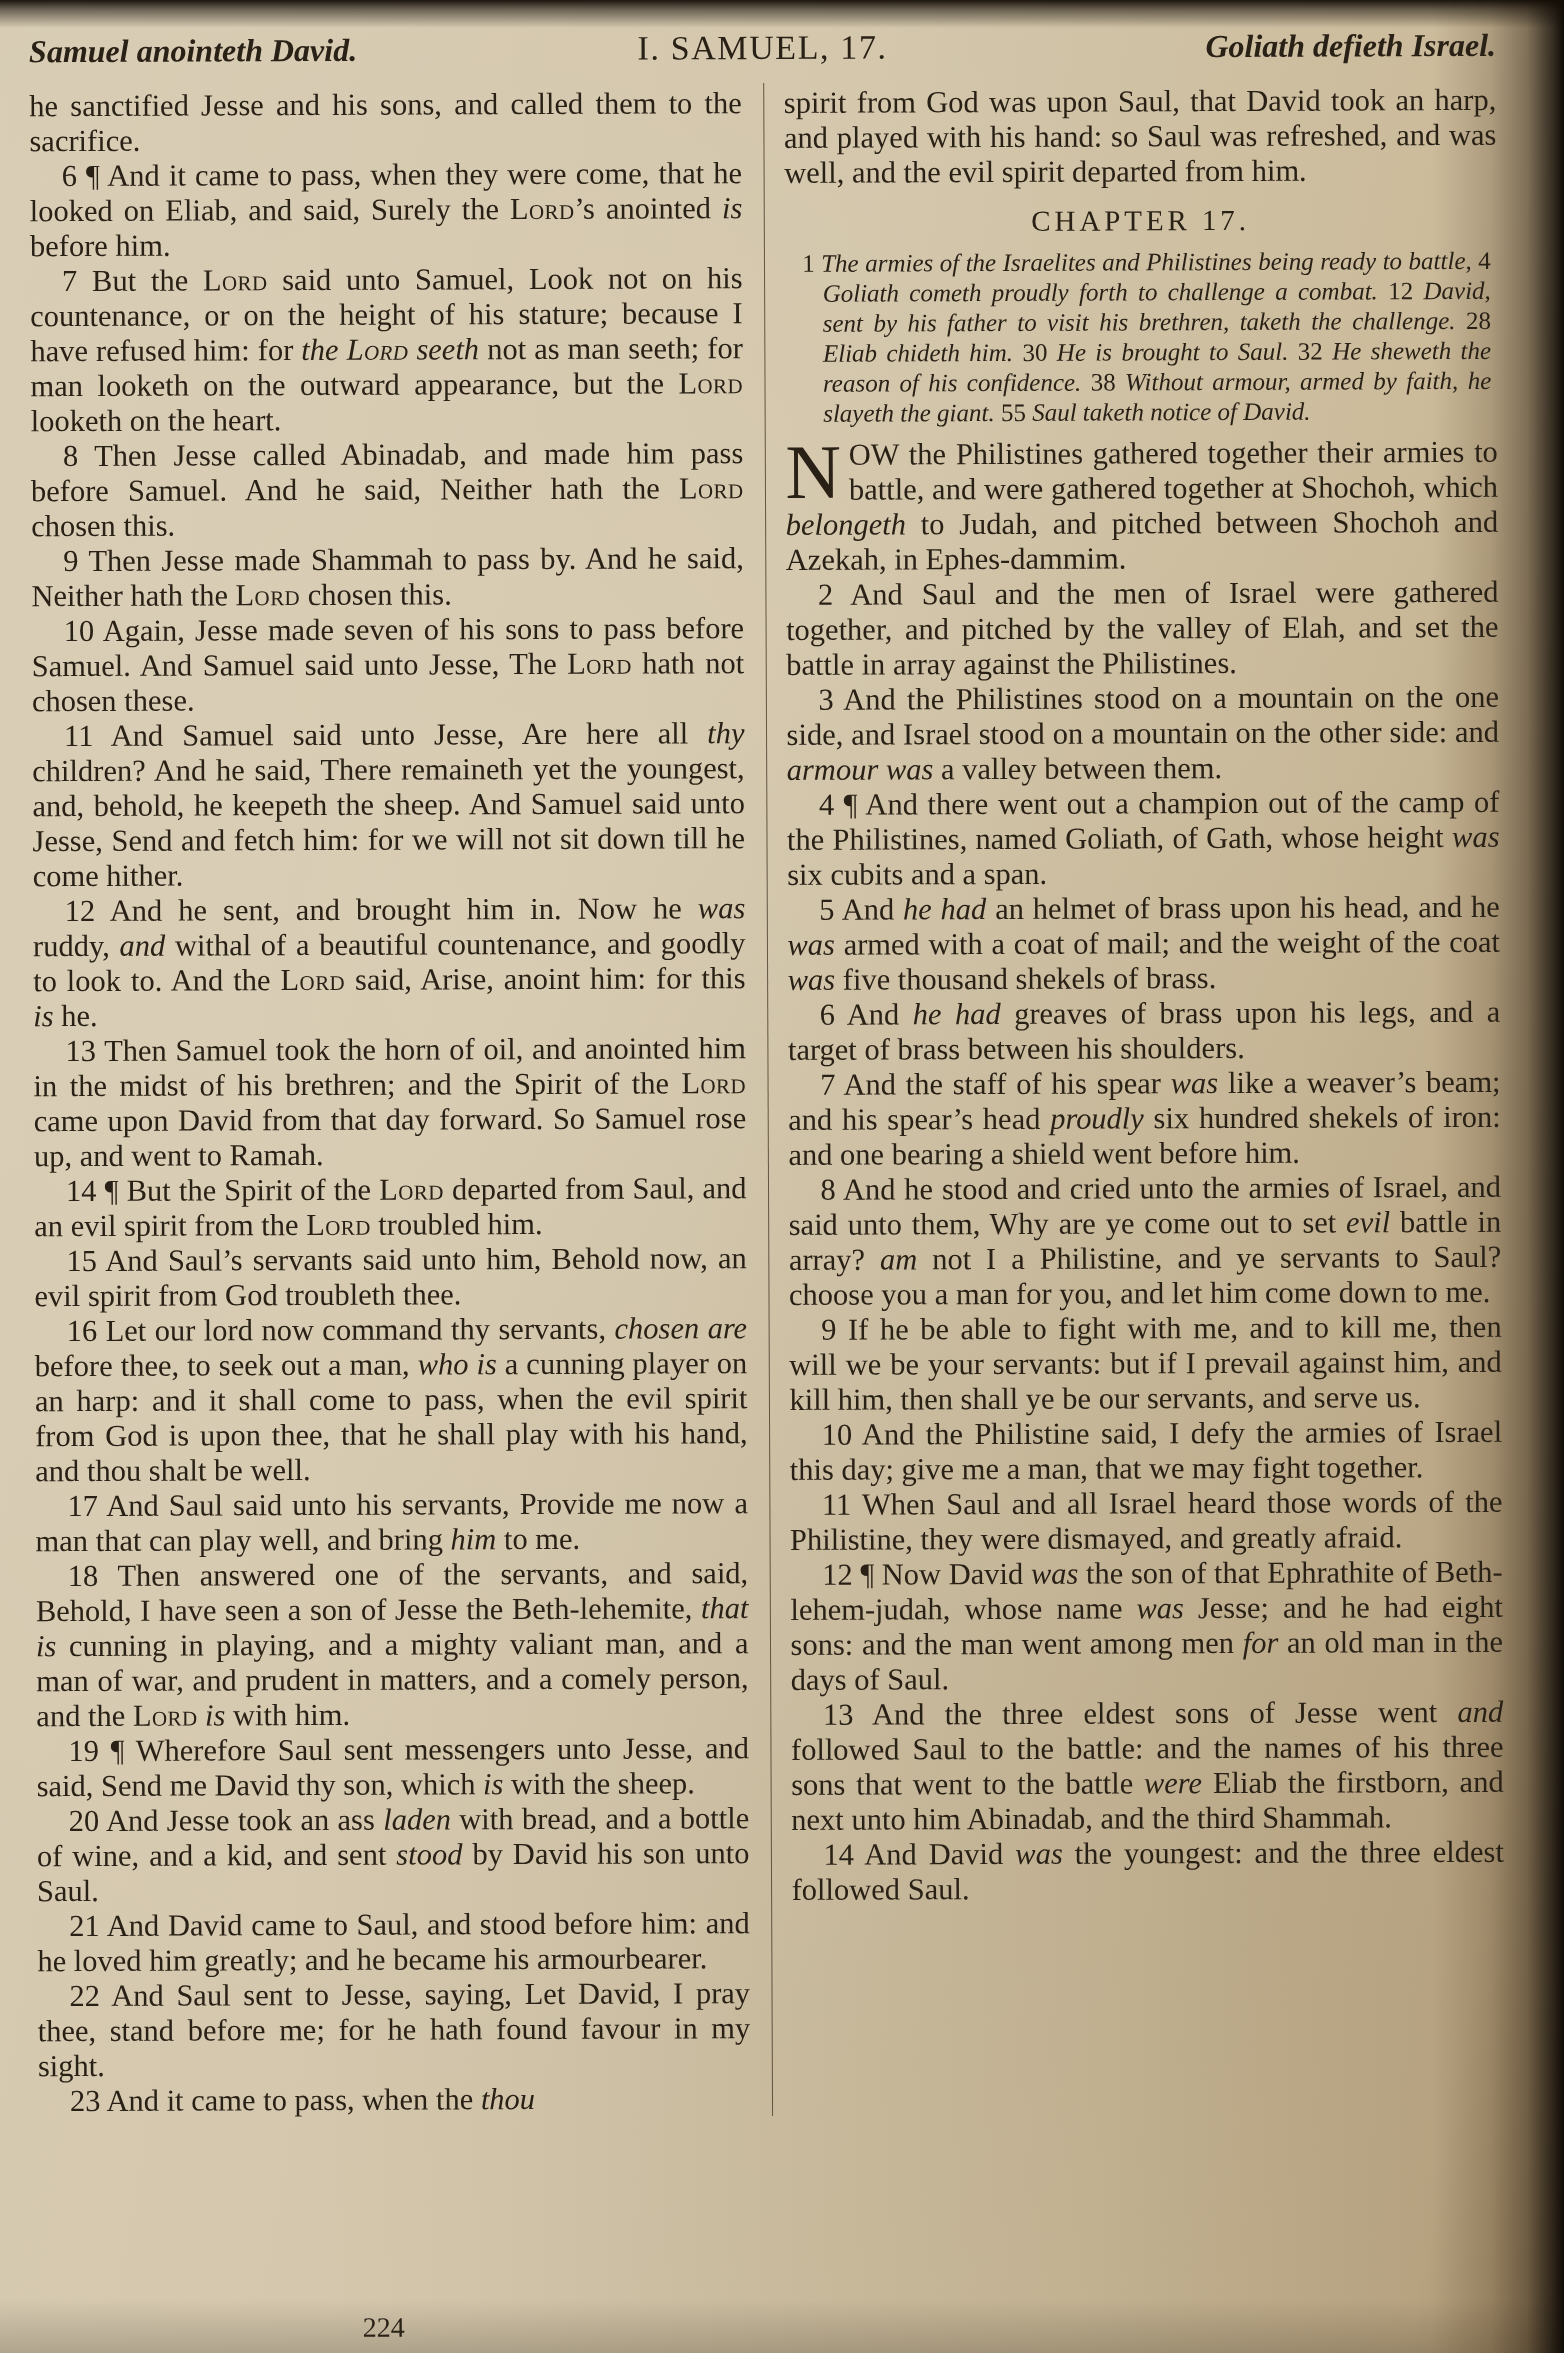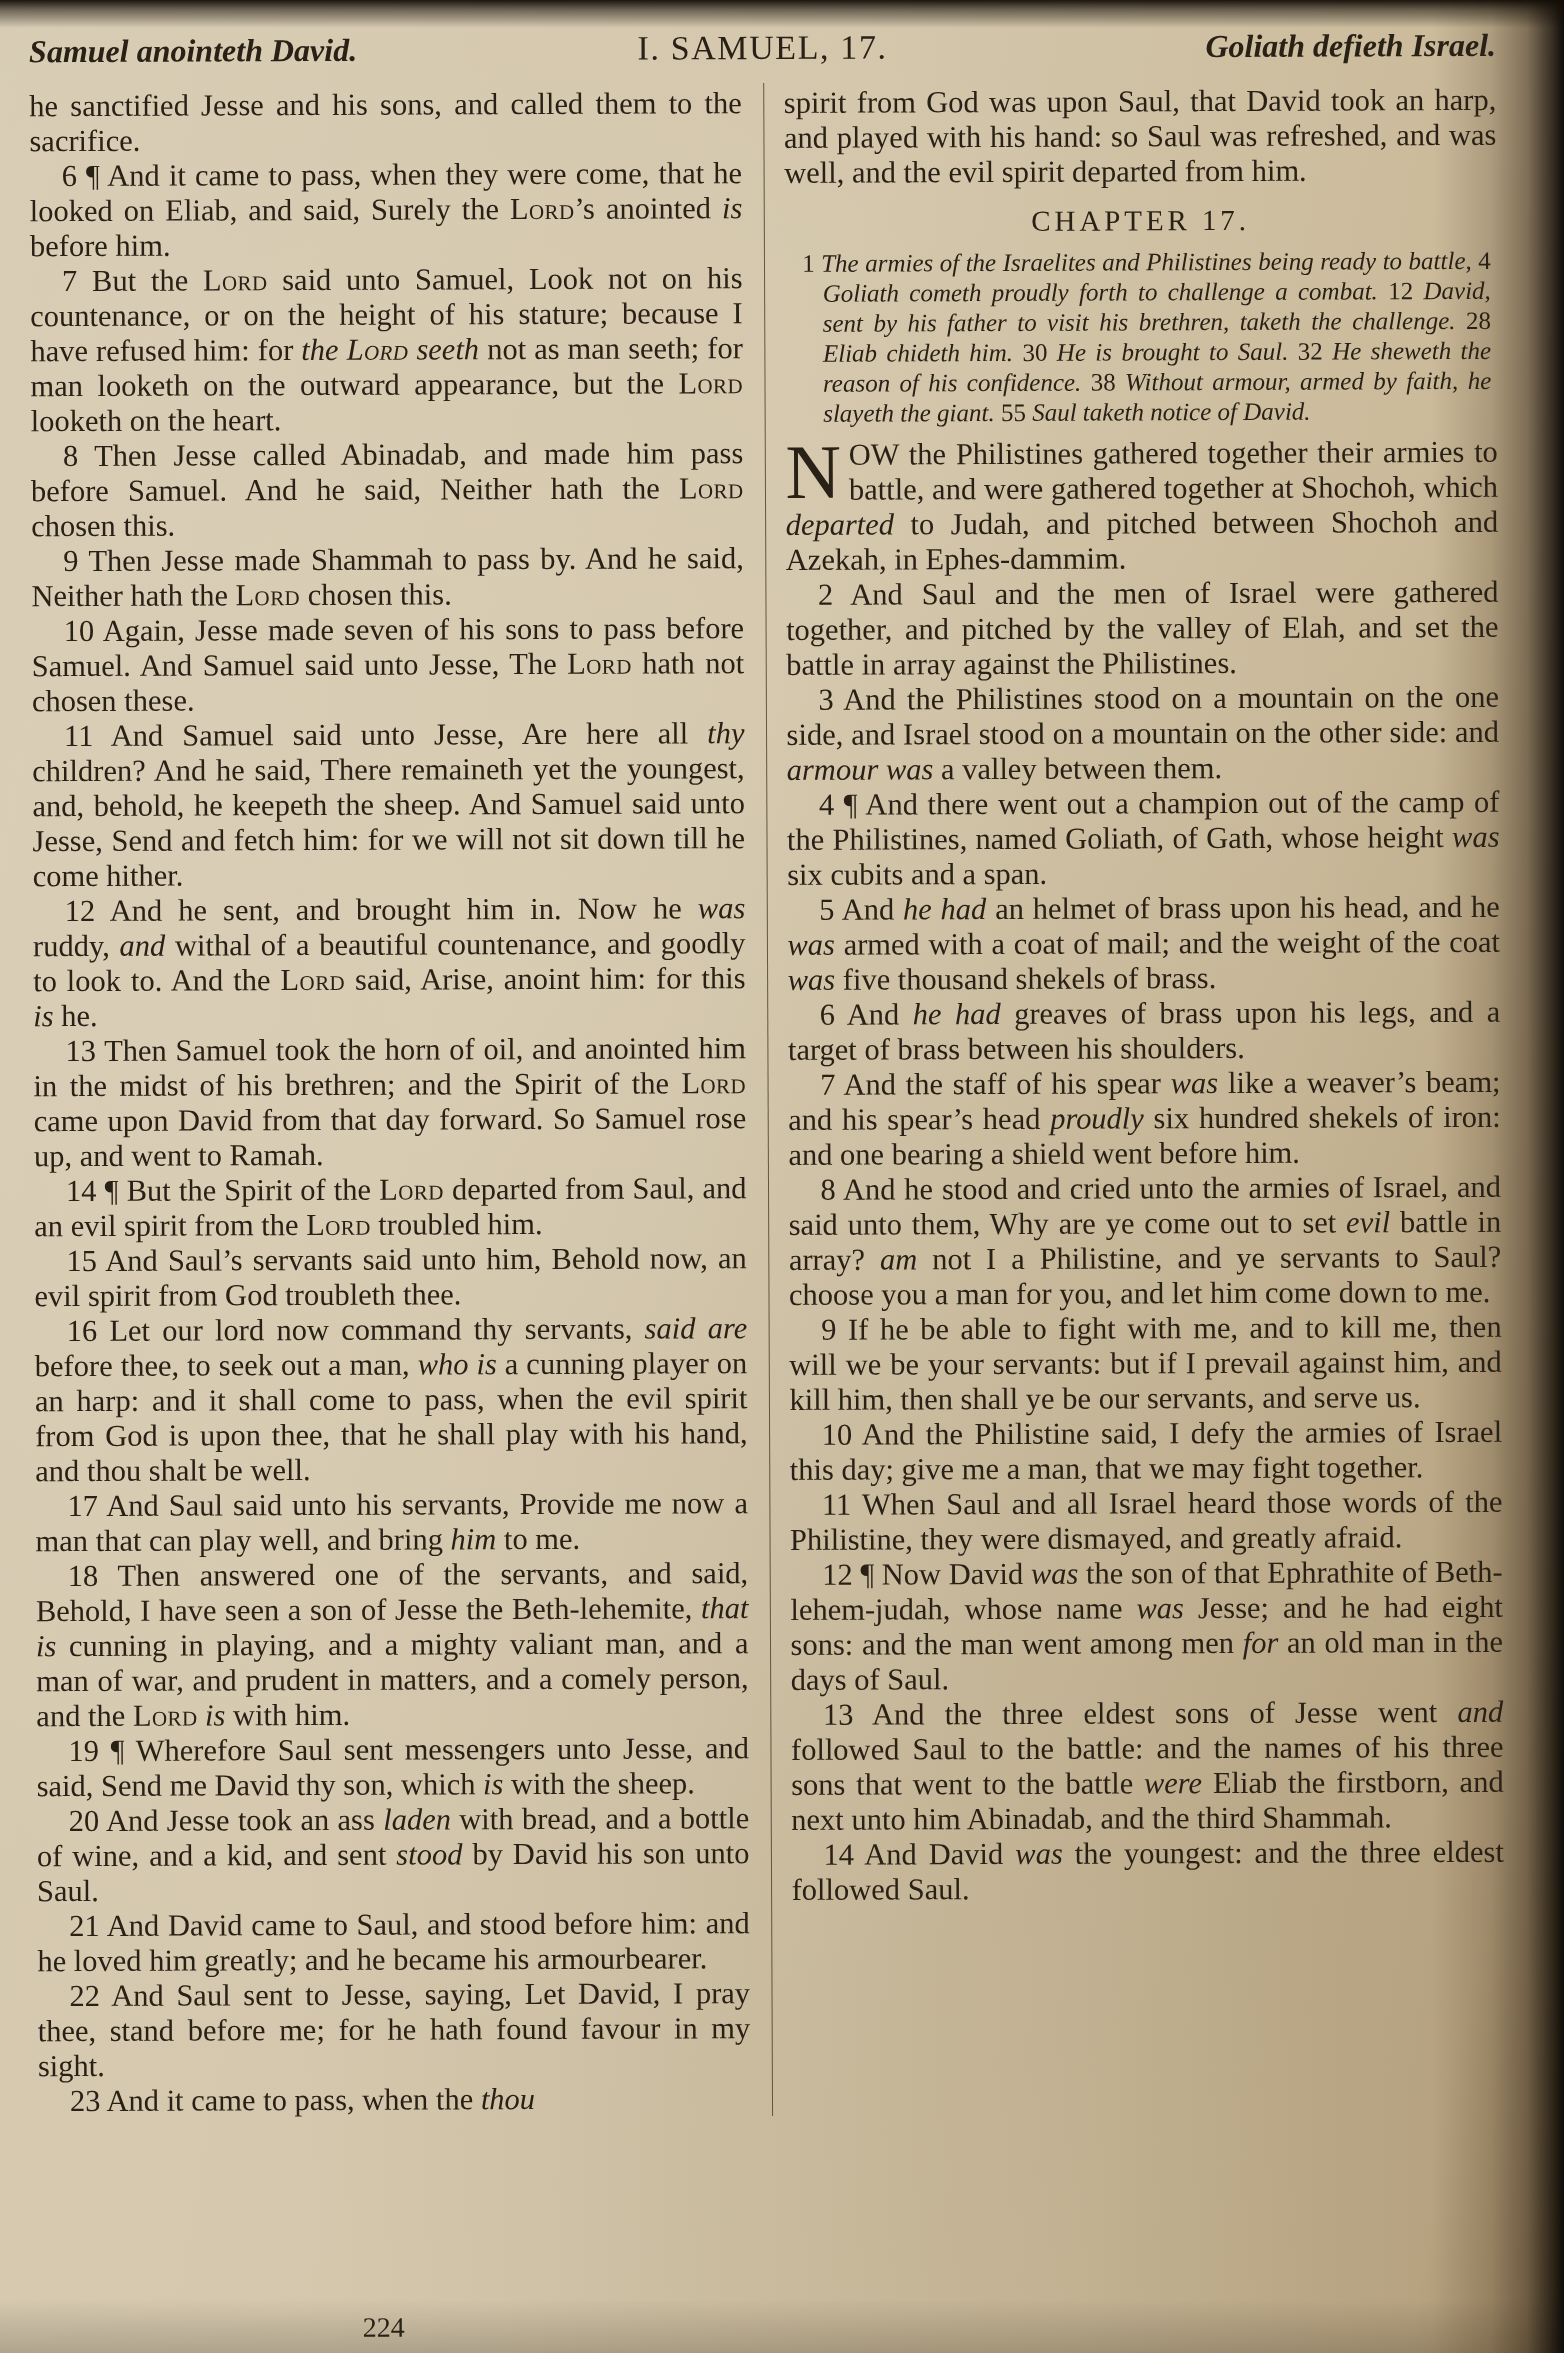--- a/index.html
+++ b/index.html
@@ -73,34 +73,34 @@
         <p class="verse">6 ¶ And it came to pass, when they were come, that he looked on Eliab, and said, Surely the <span class="sc">Lord</span>’s anointed <i>is</i> before him.</p>
         <p class="verse">7 But the <span class="sc">Lord</span> said unto Samuel, Look not on his countenance, or on the height of his stature; because I have refused him: for <i>the <span class="sc">Lord</span> seeth</i> not as man seeth; for man looketh on the outward appearance, but the <span class="sc">Lord</span> looketh on the heart.</p>
         <p class="verse">8 Then Jesse called Abinadab, and made him pass before Samuel. And he said, Neither hath the <span class="sc">Lord</span> chosen this.</p>
         <p class="verse">9 Then Jesse made Shammah to pass by. And he said, Neither hath the <span class="sc">Lord</span> chosen this.</p>
         <p class="verse">10 Again, Jesse made seven of his sons to pass before Samuel. And Samuel said unto Jesse, The <span class="sc">Lord</span> hath not chosen these.</p>
         <p class="verse">11 And Samuel said unto Jesse, Are here all <i>thy</i> children? And he said, There remaineth yet the youngest, and, behold, he keepeth the sheep. And Samuel said unto Jesse, Send and fetch him: for we will not sit down till he come hither.</p>
         <p class="verse">12 And he sent, and brought him in. Now he <i>was</i> ruddy, <i>and</i> withal of a beautiful countenance, and goodly to look to. And the <span class="sc">Lord</span> said, Arise, anoint him: for this <i>is</i> he.</p>
         <p class="verse">13 Then Samuel took the horn of oil, and anointed him in the midst of his brethren; and the Spirit of the <span class="sc">Lord</span> came upon David from that day forward. So Samuel rose up, and went to Ramah.</p>
         <p class="verse">14 ¶ But the Spirit of the <span class="sc">Lord</span> departed from Saul, and an evil spirit from the <span class="sc">Lord</span> troubled him.</p>
         <p class="verse">15 And Saul’s servants said unto him, Behold now, an evil spirit from God troubleth thee.</p>
-        <p class="verse">16 Let our lord now command thy servants, <i>said are</i> before thee, to seek out a man, <i>who is</i> a cunning player on an harp: and it shall come to pass, when the evil spirit from God is upon thee, that he shall play with his hand, and thou shalt be well.</p>
+        <p class="verse">16 Let our lord now command thy servants, <i>chosen are</i> before thee, to seek out a man, <i>who is</i> a cunning player on an harp: and it shall come to pass, when the evil spirit from God is upon thee, that he shall play with his hand, and thou shalt be well.</p>
         <p class="verse">17 And Saul said unto his servants, Provide me now a man that can play well, and bring <i>him</i> to me.</p>
         <p class="verse">18 Then answered one of the servants, and said, Behold, I have seen a son of Jesse the Beth-lehemite, <i>that is</i> cunning in playing, and a mighty valiant man, and a man of war, and prudent in matters, and a comely person, and the <span class="sc">Lord</span> <i>is</i> with him.</p>
         <p class="verse">19 ¶ Wherefore Saul sent messengers unto Jesse, and said, Send me David thy son, which <i>is</i> with the sheep.</p>
         <p class="verse">20 And Jesse took an ass <i>laden</i> with bread, and a bottle of wine, and a kid, and sent <i>stood</i> by David his son unto Saul.</p>
         <p class="verse">21 And David came to Saul, and stood before him: and he loved him greatly; and he became his armourbearer.</p>
         <p class="verse">22 And Saul sent to Jesse, saying, Let David, I pray thee, stand before me; for he hath found favour in my sight.</p>
         <p class="verse">23 And it came to pass, when the <i>thou</i></p>
       </div>
     <div class="col" id="col-right">
         <p class="cont">spirit from God was upon Saul, that David took an harp, and played with his hand: so Saul was refreshed, and was well, and the evil spirit departed from him.</p>
         <p class="chapter-heading">CHAPTER 17.</p>
         <p class="chapter-summary">1 <i>The armies of the Israelites and Philistines being ready to battle,</i> 4 <i>Goliath cometh proudly forth to challenge a combat.</i> 12 <i>David, sent by his father to visit his brethren, taketh the challenge.</i> 28 <i>Eliab chideth him.</i> 30 <i>He is brought to Saul.</i> 32 <i>He sheweth the reason of his confidence.</i> 38 <i>Without armour, armed by faith, he slayeth the giant.</i> 55 <i>Saul taketh notice of David.</i></p>
-        <p class="cont dropcap"><span class="initial">N</span>OW the Philistines gathered together their armies to battle, and were gathered together at Shochoh, which <i>departed</i> to Judah, and pitched between Shochoh and Azekah, in Ephes-dammim.</p>
+        <p class="cont dropcap"><span class="initial">N</span>OW the Philistines gathered together their armies to battle, and were gathered together at Shochoh, which <i>belongeth</i> to Judah, and pitched between Shochoh and Azekah, in Ephes-dammim.</p>
         <p class="verse">2 And Saul and the men of Israel were gathered together, and pitched by the valley of Elah, and set the battle in array against the Philistines.</p>
         <p class="verse">3 And the Philistines stood on a mountain on the one side, and Israel stood on a mountain on the other side: and <i>armour was</i> a valley between them.</p>
         <p class="verse">4 ¶ And there went out a champion out of the camp of the Philistines, named Goliath, of Gath, whose height <i>was</i> six cubits and a span.</p>
         <p class="verse">5 And <i>he had</i> an helmet of brass upon his head, and he <i>was</i> armed with a coat of mail; and the weight of the coat <i>was</i> five thousand shekels of brass.</p>
         <p class="verse">6 And <i>he had</i> greaves of brass upon his legs, and a target of brass between his shoulders.</p>
         <p class="verse">7 And the staff of his spear <i>was</i> like a weaver’s beam; and his spear’s head <i>proudly</i> six hundred shekels of iron: and one bearing a shield went before him.</p>
         <p class="verse">8 And he stood and cried unto the armies of Israel, and said unto them, Why are ye come out to set <i>evil</i> battle in array? <i>am</i> not I a Philistine, and ye servants to Saul? choose you a man for you, and let him come down to me.</p>
         <p class="verse">9 If he be able to fight with me, and to kill me, then will we be your servants: but if I prevail against him, and kill him, then shall ye be our servants, and serve us.</p>
         <p class="verse">10 And the Philistine said, I defy the armies of Israel this day; give me a man, that we may fight together.</p>
         <p class="verse">11 When Saul and all Israel heard those words of the Philistine, they were dismayed, and greatly afraid.</p>

